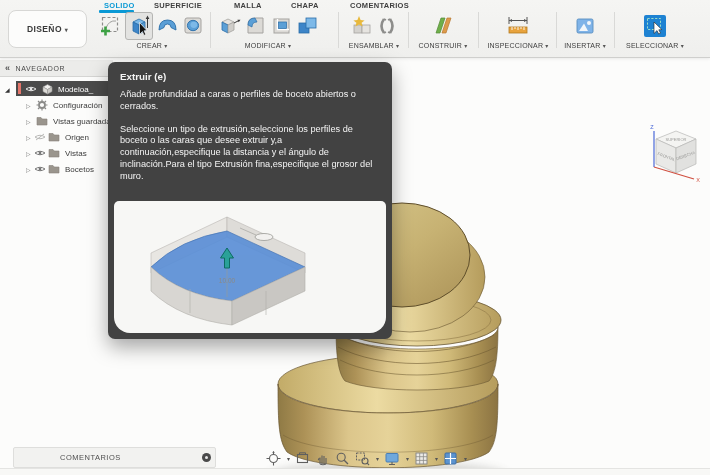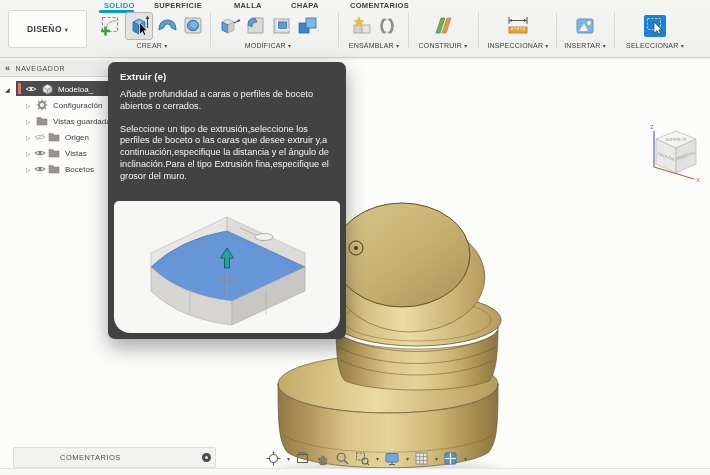--- a/index.html
+++ b/index.html
@@ -8,42 +8,42 @@
        -webkit-font-smoothing:antialiased;}
   
   .header{position:absolute;left:0;top:0;width:710px;height:57px;
           background:linear-gradient(#f5f5f3,#efefed);
           border-bottom:1px solid #cfcfcd;box-shadow:0 1px 3px rgba(0,0,0,.08);z-index:20;}
   .tab{position:absolute;top:1px;font-size:7.5px;font-weight:bold;color:#3f3f3f;
        letter-spacing:.3px;cursor:default;}
   .tab.active{color:#0a99d5;}
   .tab-underline{position:absolute;top:10px;height:3px;background:#0a99d5;border-radius:1px;}
   .design-btn{position:absolute;left:8px;top:10px;width:77px;height:36px;
-      background:#fcfcfb;border:1px solid #d7d7d5;border-radius:2px;
+      background:#fcfcfb;border:1px solid #d7d7d5;border-radius:8px;
       display:flex;align-items:center;justify-content:center;
       font-size:8.5px;font-weight:bold;color:#3a3a3a;letter-spacing:.4px;}
   .grp{position:absolute;top:12px;text-align:center;}
   .grp .icons{display:flex;justify-content:center;align-items:center;gap:3px;height:27px;}
   .grp .lbl{margin-top:3px;font-size:7px;color:#3d3d3d;letter-spacing:.2px;white-space:nowrap;}
   .grp .lbl .caret{font-size:6px;color:#555;}
   .vsep{position:absolute;top:12px;width:1px;height:36px;background:#d9d9d7;}
   .hl{background:#e3e3e1;border:1px solid #b5b5b3;border-radius:3px;padding:1px;display:flex;}
   
   .nav-panel{position:absolute;left:0;top:60px;width:113px;z-index:10;}
   .nav-header{height:16px;background:#ececea;border-bottom:1px solid #d5d5d3;
       display:flex;align-items:center;font-size:7px;color:#4a4a4a;letter-spacing:.6px;}
   .nav-header .collapse{font-size:9px;color:#555;margin:0 5px 1px 5px;font-weight:bold;}
   .nav-row{position:relative;height:16px;display:flex;align-items:center;font-size:8px;color:#3b3b3b;padding-left:44px;}
   .nav-row .tri{position:absolute;font-size:6px;color:#777;}
   .nav-row .label{position:absolute;white-space:nowrap;}
   .nav-row.selected .rowbg{position:absolute;left:16px;right:0;top:0;bottom:1px;background:#4b4b4b;}
   .nav-row.selected .label{color:#fff;}
   .redbar{position:absolute;left:18px;top:2px;width:2.5px;height:11px;background:#e4756a;}
   
-  .tooltip{position:absolute;left:108px;top:62px;width:238px;height:277px;background:#424242;
+  .tooltip{position:absolute;left:108px;top:62px;width:284px;height:277px;background:#424242;
       border-radius:7px;box-shadow:0 8px 20px rgba(0,0,0,.35);z-index:50;color:#f4f4f4;
       padding:9px 12px;box-sizing:border-box;}
   .tooltip h4{margin:0 0 7px 0;font-size:9.8px;}
   .tooltip p{margin:0 0 11px 0;font-size:9.2px;line-height:1.28;}
   .tt-illus{position:absolute;left:6px;right:6px;bottom:6px;height:132px;background:#f7f7f5;
       border-radius:5px 5px 16px 16px;overflow:hidden;}
   
   .viewport{position:absolute;left:0;top:57px;width:710px;height:411px;background:#fcfcfb;}
   .model-svg{position:absolute;left:250px;top:120px;}
   .viewcube{position:absolute;left:642px;top:64px;}

